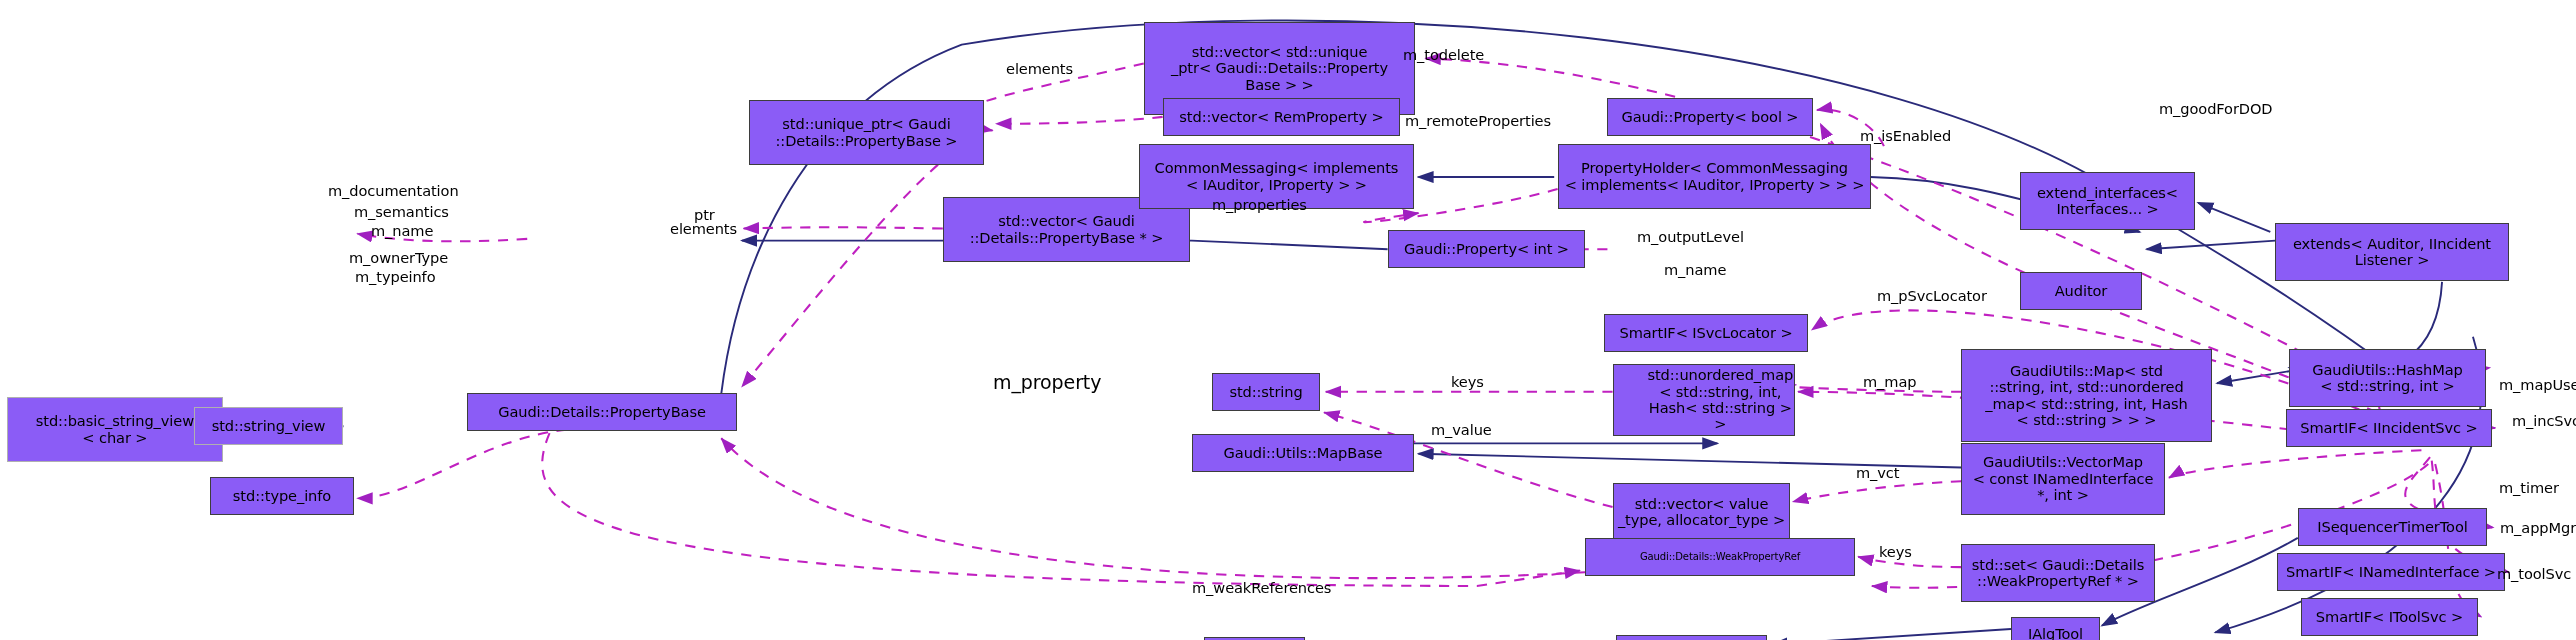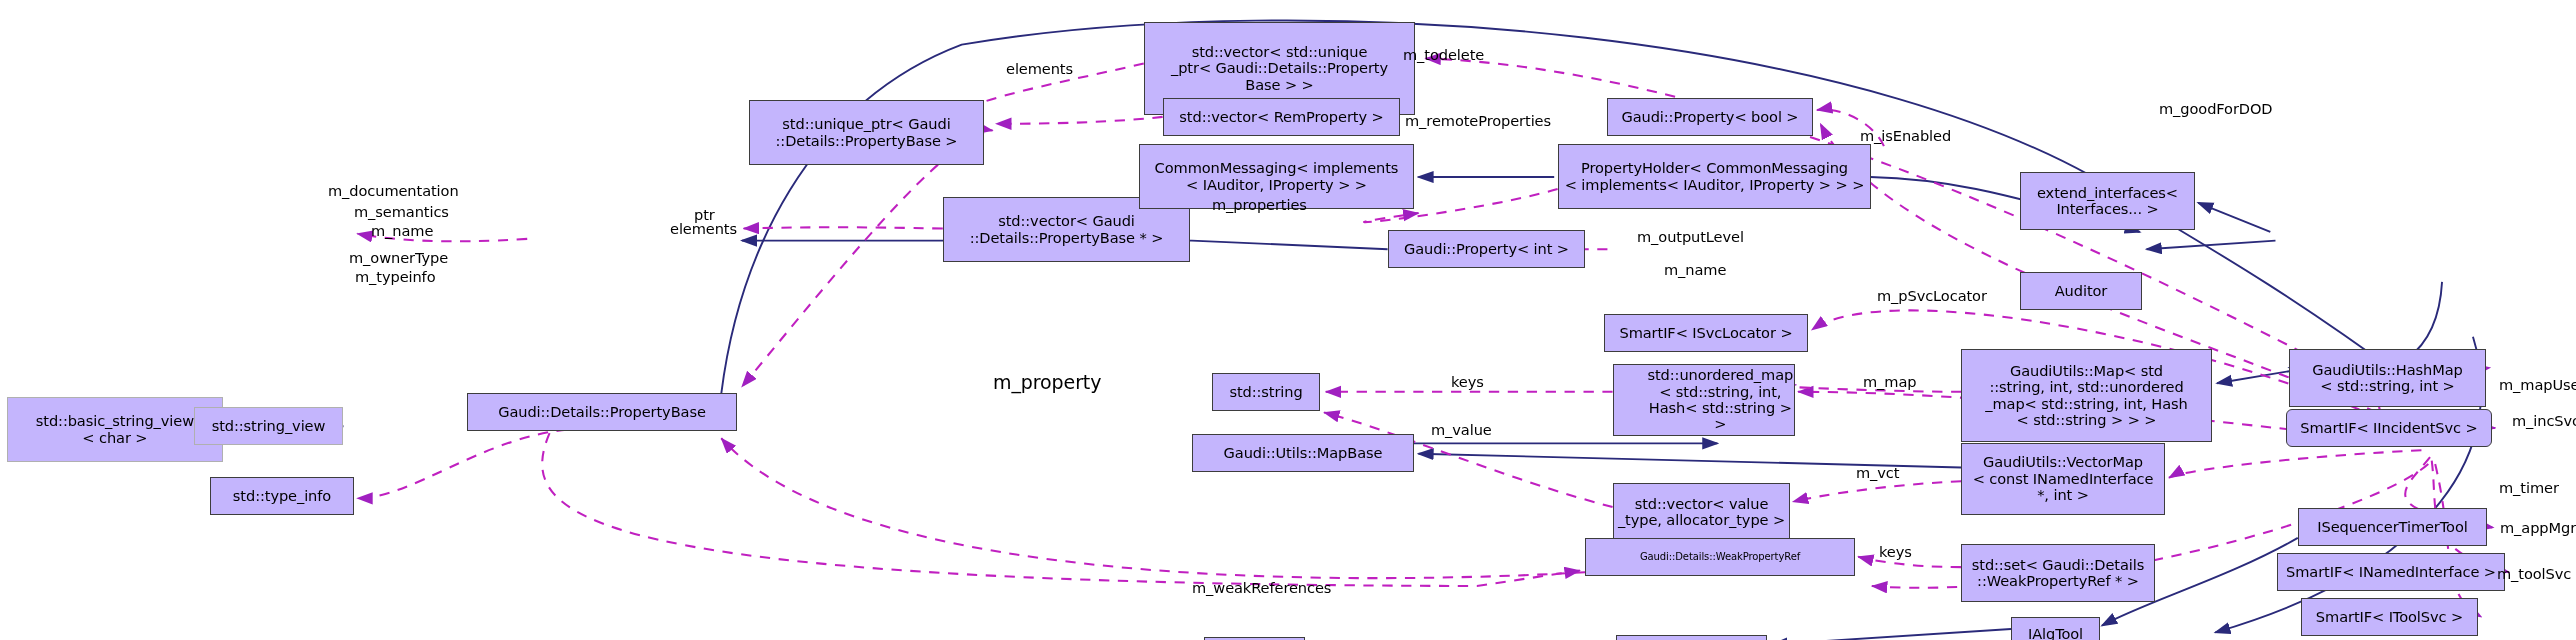--- a/index.html
+++ b/index.html
@@ -4,21 +4,21 @@
 <style>
   html,body{margin:0;padding:0;background:#ffffff;}
   body{font-family:"DejaVu Sans","Liberation Sans",sans-serif;}
   #canvas{position:relative;width:2576px;height:641px;background:#ffffff;overflow:hidden;}
   svg.edges{position:absolute;left:0;top:0;width:2576px;height:641px;pointer-events:none;}
   .node{
     position:absolute;
     box-sizing:border-box;
     display:flex;align-items:center;justify-content:center;
     text-align:center;
-    background:#c4b5fd;
+    background:#8b5cf6;
     border:0.9px solid #3d3d3d;
     color:#000000;
     font-size:11px;
     line-height:1.12;
     letter-spacing:-0.1px;
     white-space:pre-line;
     padding:0.9px 3.4px;
   }
   .node.dim{border-color:#b0b0b0;}
   .elabel{
@@ -108,32 +108,34 @@
 ::Details::PropertyBase * &gt;</div>
   <div class="node" style="left: 1139px; top: 144px; width: 275px; height: 65px; font-size: 14.6px;">CommonMessaging&lt; implements
 &lt; IAuditor, IProperty &gt; &gt;</div>
   <div class="node" style="left: 1558px; top: 144px; width: 313px; height: 65px; font-size: 14.6px;">PropertyHolder&lt; CommonMessaging
 &lt; implements&lt; IAuditor, IProperty &gt; &gt; &gt;</div>
   <div class="node" style="left: 1607px; top: 98px; width: 206px; height: 38px; font-size: 14.6px;">Gaudi::Property&lt; bool &gt;</div>
   <div class="node" style="left: 1388px; top: 230px; width: 197px; height: 38px; font-size: 14.6px;">Gaudi::Property&lt; int &gt;</div>
   <div class="node" style="left: 2020px; top: 230px; width: 122px; height: 38px; font-size: 14.6px; margin-top: 42px;">Auditor</div>
   <div class="node" style="left: 2020px; top: 172px; width: 175px; height: 58px; font-size: 14.6px;">extend_interfaces&lt;
 Interfaces... &gt;</div>
+  <div class="node" style="left: 2275px; top: 223px; width: 234px; height: 58px; font-size: 14.6px;">extends&lt; Auditor, IIncident
+Listener &gt;</div>
   <div class="node" style="left: 1604px; top: 314px; width: 204px; height: 38px; font-size: 14.6px;">SmartIF&lt; ISvcLocator &gt;</div>
   <div class="node" style="left: 1212px; top: 373px; width: 108px; height: 38px; font-size: 14.6px;">std::string</div>
   <div class="node" style="left: 1613px; top: 364px; width: 182px; height: 72px; font-size: 14.6px; padding-left: 36px;">std::unordered_map
 &lt; std::string, int,
  Hash&lt; std::string &gt; &gt;</div>
   <div class="node" style="left: 1961px; top: 349px; width: 251px; height: 93px; font-size: 14.6px;">GaudiUtils::Map&lt; std
 ::string, int, std::unordered
 _map&lt; std::string, int, Hash
 &lt; std::string &gt; &gt; &gt;</div>
   <div class="node" style="left: 2289px; top: 349px; width: 197px; height: 58px; font-size: 14.6px;">GaudiUtils::HashMap
 &lt; std::string, int &gt;</div>
-  <div class="node" style="left: 2286px; top: 409px; width: 206px; height: 38px; font-size: 14.6px; border-radius: 6px;">SmartIF&lt; IIncidentSvc &gt;</div>
+  <div class="node" style="left: 2286px; top: 409px; width: 206px; height: 38px; font-size: 14.6px;">SmartIF&lt; IIncidentSvc &gt;</div>
   <div class="node" style="left: 1192px; top: 434px; width: 222px; height: 38px; font-size: 14.6px;">Gaudi::Utils::MapBase</div>
   <div class="node" style="left: 1961px; top: 443px; width: 204px; height: 72px; font-size: 14.6px;">GaudiUtils::VectorMap
 &lt; const INamedInterface
 *, int &gt;</div>
   <div class="node" style="left: 1613px; top: 483px; width: 177px; height: 58px; font-size: 14.6px;">std::vector&lt; value
 _type, allocator_type &gt;</div>
   <div class="node" style="left: 1585px; top: 538px; width: 270px; height: 38px; font-size: 10px;">Gaudi::Details::WeakPropertyRef</div>
   <div class="node" style="left: 1961px; top: 544px; width: 194px; height: 58px; font-size: 14.6px;">std::set&lt; Gaudi::Details
 ::WeakPropertyRef * &gt;</div>
   <div class="node" style="left: 2298px; top: 508px; width: 189px; height: 38px; font-size: 14.6px;">ISequencerTimerTool</div>

